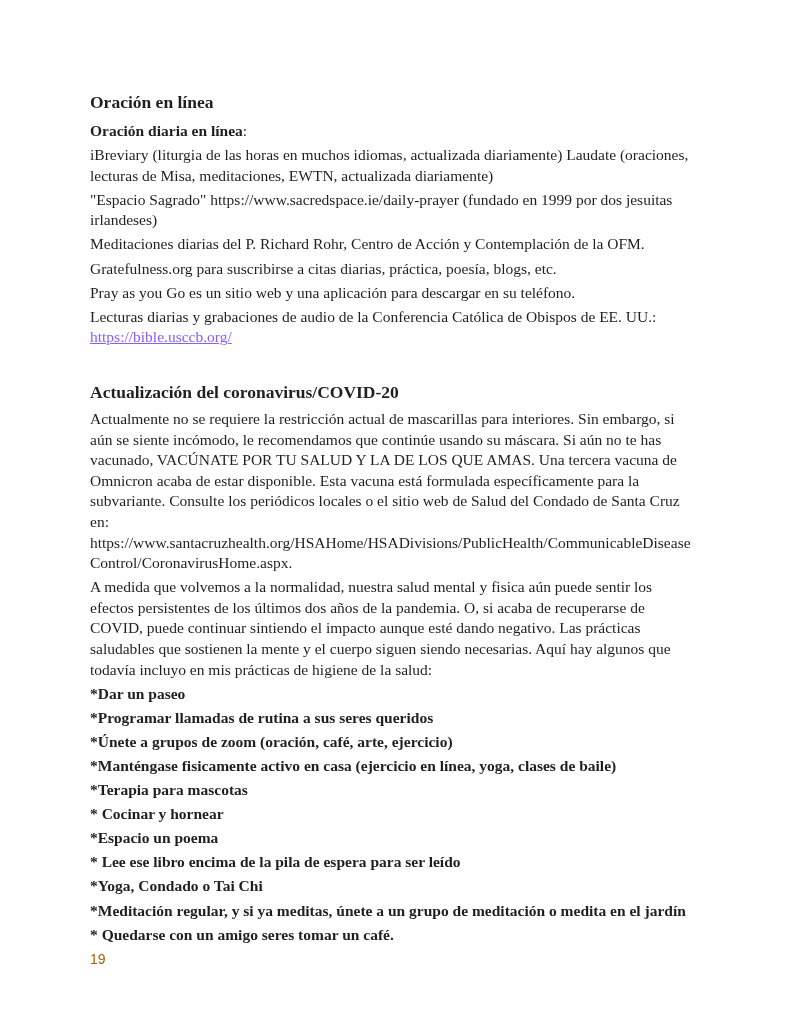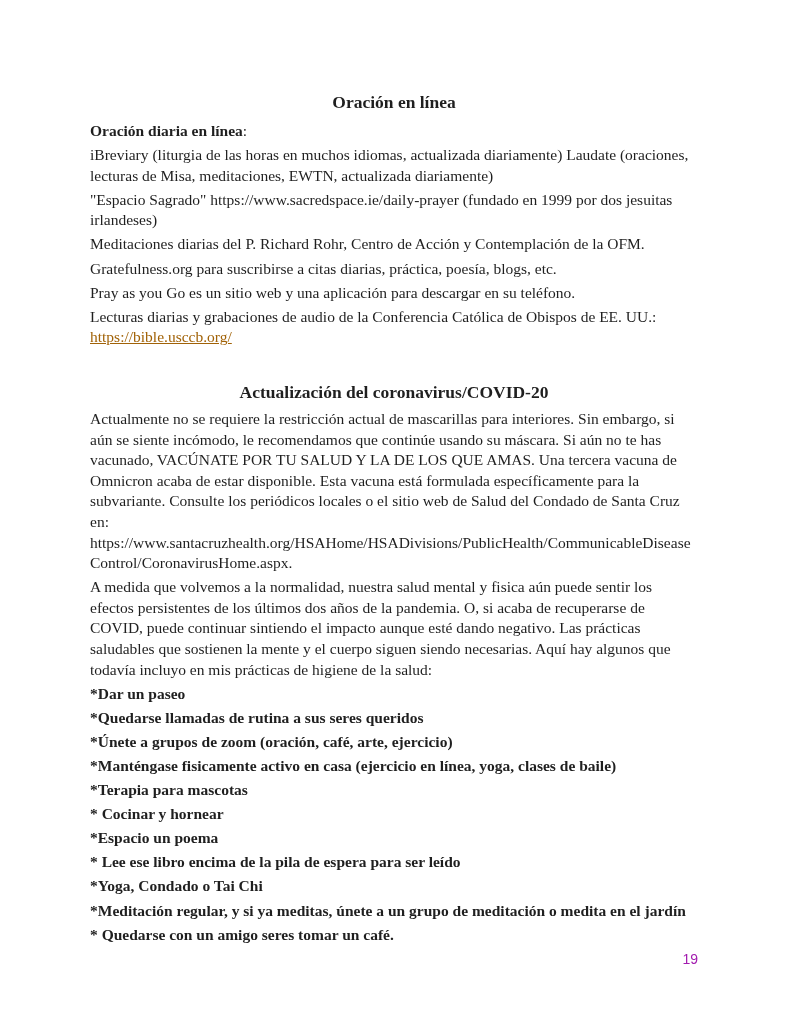--- a/index.html
+++ b/index.html
@@ -18,49 +18,49 @@
     font-family: "Liberation Serif", "DejaVu Serif", serif;
     font-size: 15.5px;
     line-height: 20.6px;
     color: #1f1f1f;
     overflow: hidden;
   }
   .section-title {
     font-size: 17.5px;
     font-weight: bold;
     line-height: 24px;
-    text-align: center;
+    text-align: left;
     margin: 0 0 7px 0;
   }
   .section-title.covid {
     margin-top: 32px;
     margin-bottom: 5px;
   }
   p {
     margin: 0 0 3.5px 0;
   }
   .lead b { font-weight: bold; }
   .doc-link {
     display: block;
-    color: #a16207;
+    color: #8b5cf6;
     text-decoration: underline;
     cursor: pointer;
   }
   .break-url {
     display: block;
     word-break: break-all;
     overflow-wrap: break-word;
   }
   .practice { margin: 0 0 3.5px 0; font-weight: bold; }
   .page-footer {
     margin-top: 2px;
-    text-align: right;
+    text-align: left;
     font-family: "Liberation Sans", "DejaVu Sans", sans-serif;
     font-size: 14px;
-    color: #a21caf;
+    color: #a16207;
   }
 </style>
 </head>
 <body>
 
 <main class="page">
 
   <section>
     <h1 class="section-title">Oración en línea</h1>
 
@@ -81,21 +81,21 @@
 
   <section>
     <h1 class="section-title covid">Actualización del coronavirus/COVID-20</h1>
 
     <p><span>Actualmente no se requiere la restricción actual de mascarillas para interiores. Sin embargo, si aún se siente incómodo, le recomendamos que continúe usando su máscara. Si aún no te has vacunado, VACÚNATE POR TU SALUD Y LA DE LOS QUE AMAS. Una tercera vacuna de Omnicron acaba de estar disponible. Esta vacuna está formulada específicamente para la subvariante. Consulte los periódicos locales o el sitio web de Salud del Condado de Santa Cruz en:</span><span class="break-url">https://www.santacruzhealth.org/HSAHome/HSADivisions/PublicHealth/CommunicableDiseaseControl/CoronavirusHome.aspx.</span></p>
 
     <p>A medida que volvemos a la normalidad, nuestra salud mental y fisica aún puede sentir los efectos persistentes de los últimos dos años de la pandemia. O, si acaba de recuperarse de COVID, puede continuar sintiendo el impacto aunque esté dando negativo. Las prácticas saludables que sostienen la mente y el cuerpo siguen siendo necesarias. Aquí hay algunos que todavía incluyo en mis prácticas de higiene de la salud:</p>
 
     <div>
       <p class="practice">*Dar un paseo</p>
-      <p class="practice">*Quedarse llamadas de rutina a sus seres queridos</p>
+      <p class="practice">*Programar llamadas de rutina a sus seres queridos</p>
       <p class="practice">*Únete a grupos de zoom (oración, café, arte, ejercicio)</p>
       <p class="practice">*Manténgase fisicamente activo en casa (ejercicio en línea, yoga, clases de baile)</p>
       <p class="practice">*Terapia para mascotas</p>
       <p class="practice">* Cocinar y hornear</p>
       <p class="practice">*Espacio un poema</p>
       <p class="practice">* Lee ese libro encima de la pila de espera para ser leído</p>
       <p class="practice">*Yoga, Condado o Tai Chi</p>
       <p class="practice">*Meditación regular, y si ya meditas, únete a un grupo de meditación o medita en el jardín</p>
       <p class="practice">* Quedarse con un amigo seres tomar un café.</p>
     </div>

